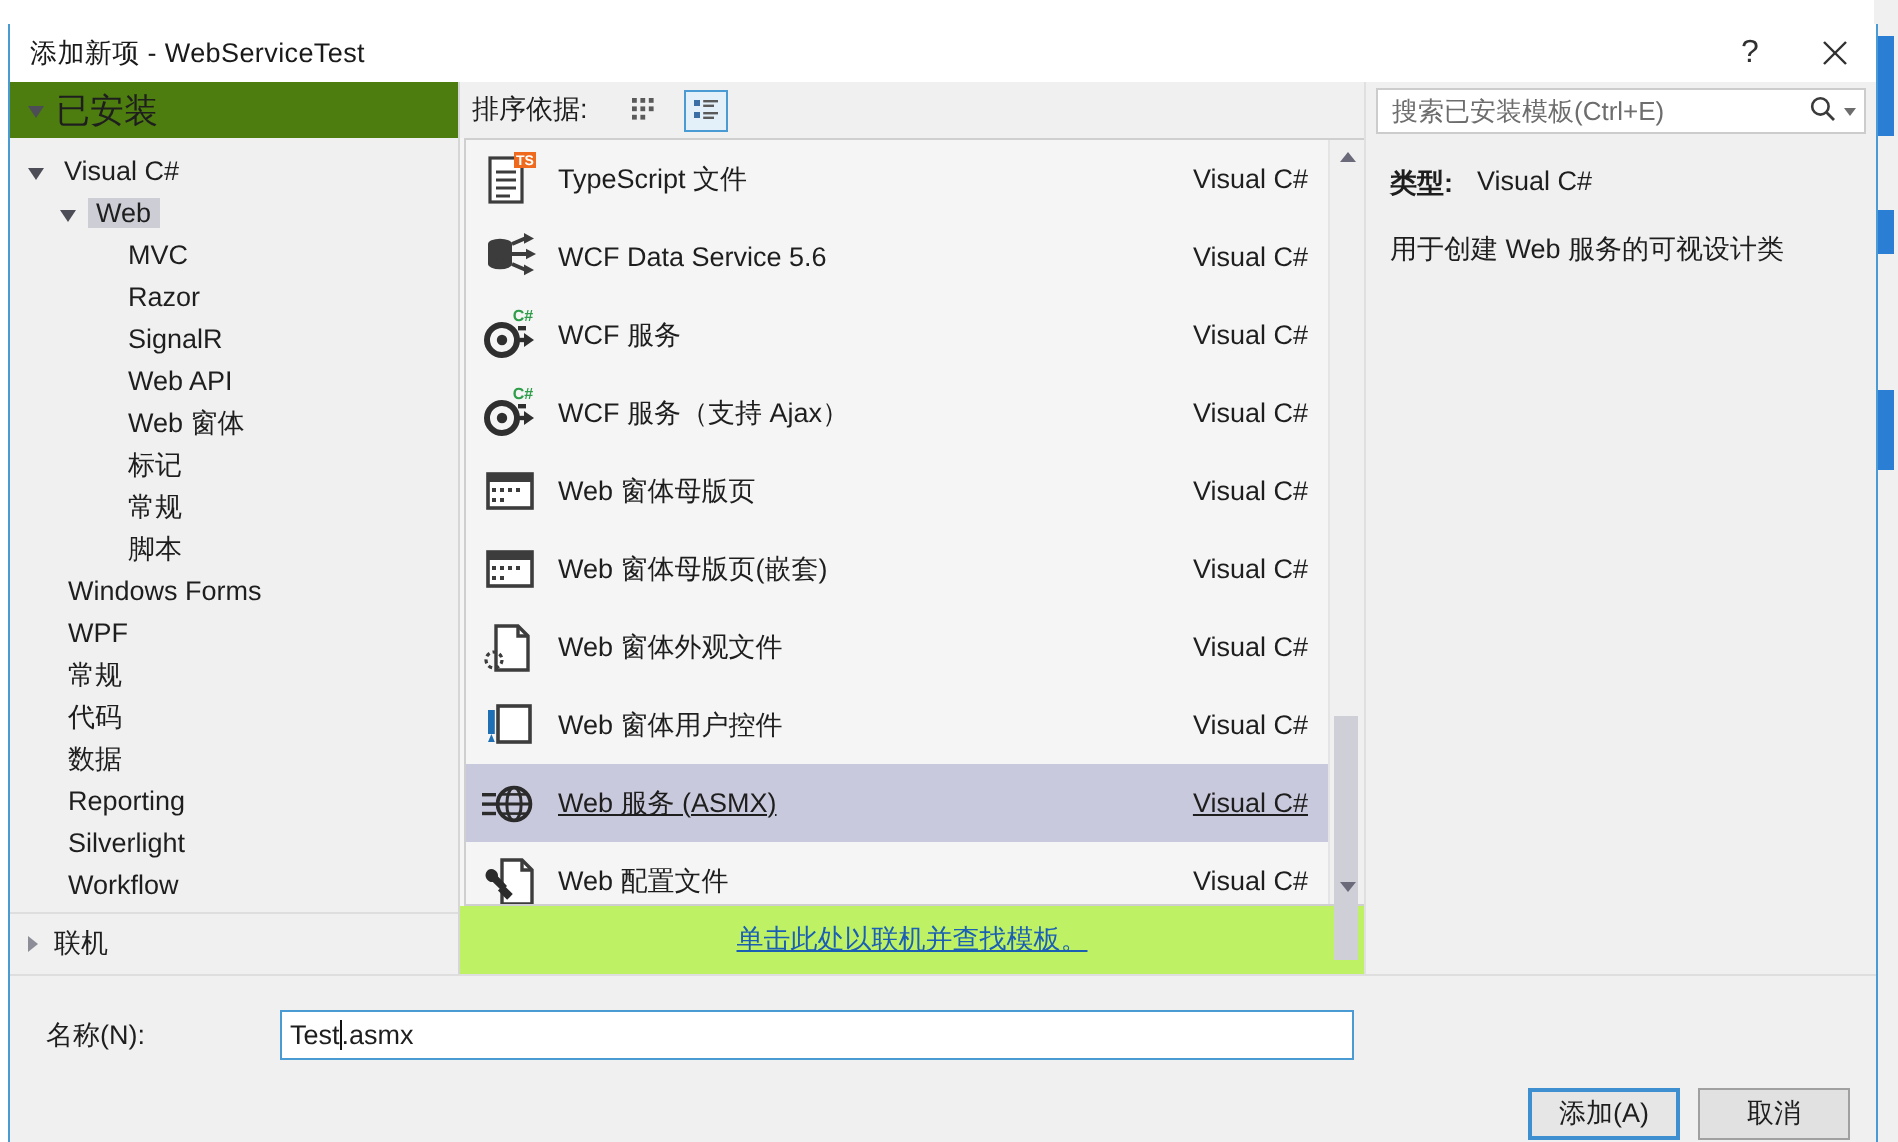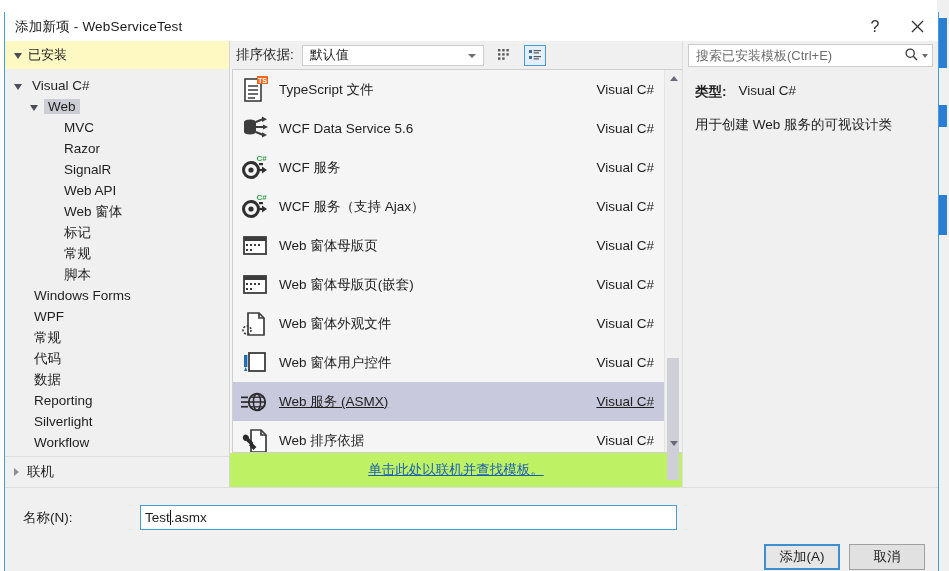--- a/index.html
+++ b/index.html
@@ -95,25 +95,25 @@
   .left-pane {
     width: 224px;
     flex: none;
     display: flex;
     flex-direction: column;
     background: #f0f0f0;
     border-right: 1px solid #d6d6d6;
   }
   .group-header {
     height: 28px;
-    background: #fef9c3;
+    background: #4d7c0f;
     display: flex;
     align-items: center;
     padding-left: 9px;
-    font-size: 13px;
+    font-size: 17px;
     color: #1e1e1e;
     flex: none;
   }
   .tri {
     width: 0; height: 0;
     margin-right: 7px;
     border-left: 5px solid #4d4d57;
     border-top: 4px solid transparent;
     border-bottom: 4px solid transparent;
   }
@@ -503,24 +503,20 @@
         </div>
       <div class="online-row">
         <span class="tri hollow"></span>
         <span>联机</span>
       </div>
     </div>
 
     <div class="center-pane">
       <div class="sortbar">
         <span class="lbl">排序依据:</span>
-        <div class="combo">
-          <span>默认值</span>
-          <span class="chev"></span>
-        </div>
         <div class="viewbtn">
           <svg width="14" height="14" viewBox="0 0 14 14">
             <g fill="#5a5a5a">
               <rect x="1" y="1" width="2.4" height="2.4"></rect>
                 <rect x="5.2" y="1" width="2.4" height="2.4"></rect>
                 <rect x="9.4" y="1" width="2.4" height="2.4"></rect>
               <rect x="1" y="5.2" width="2.4" height="2.4"></rect>
                 <rect x="5.2" y="5.2" width="2.4" height="2.4"></rect>
                 <rect x="9.4" y="5.2" width="2.4" height="2.4"></rect>
               <rect x="1" y="9.4" width="2.4" height="2.4"></rect>
@@ -684,21 +680,21 @@
             </div>
             <div class="tpl-row">
               <span class="ic">
                 <svg width="30" height="30" viewBox="0 0 30 30">
                   <path d="M11 4 H21 L26 9 V26 H11 Z" fill="#fff" stroke="#3c3c3c" stroke-width="1.7"></path>
                   <path d="M21 4 V9 H26" fill="none" stroke="#3c3c3c" stroke-width="1.7"></path>
                   <path d="M4 9 a3.4 3.4 0 0 1 5 3.3 L13.5 17 L11 19.5 L6.4 15 A3.4 3.4 0 0 1 3.2 10 Z" fill="#2b2b2b"></path>
                   <rect x="10.5" y="17" width="4" height="6.5" fill="#2b2b2b" transform="rotate(-45 12.5 20)"></rect>
                 </svg>
               </span>
-              <span class="nm">Web 排序依据</span>
+              <span class="nm">Web 配置文件</span>
               <span class="lang">Visual C#</span>
             </div>
           </div>
         <div class="vscroll">
           <div class="arrow up">
               <i></i>
             </div>
           <div class="thumb"></div>
           <div class="arrow down">
               <i></i>

